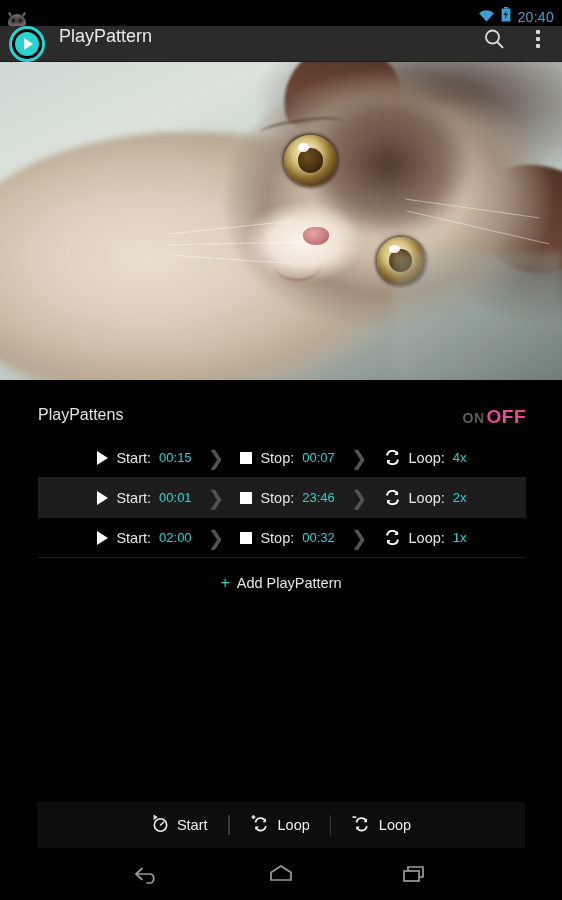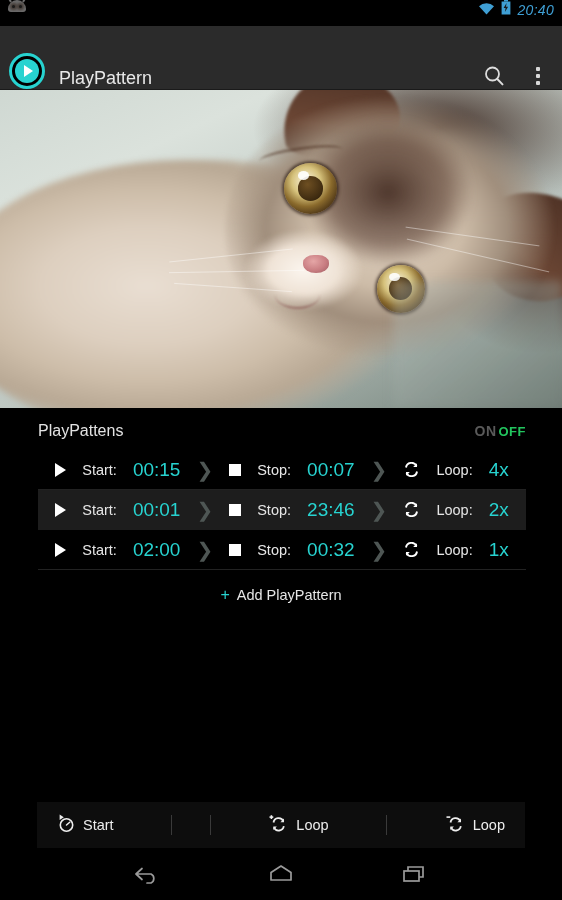--- a/index.html
+++ b/index.html
@@ -8,24 +8,23 @@
     background:#000;
     font-family:"Liberation Sans", sans-serif;
     overflow:hidden;
   }
   .screen { position:relative; width:562px; height:900px; background:#000; }
 
   
   .statusbar{
     height:26px; width:100%;
     background:#000;
-    display:flex; align-items:flex-start;
+    display:flex; align-items:flex-end;
     padding:0 8px 0 8px;
     position:relative;
-    font-style:italic;
   }
   .sb-left{ display:flex; align-items:center; gap:6px; }
   .sb-right{ margin-left:auto; display:flex; align-items:center; gap:6px; }
   .sb-time{
     color:#3F9FD4; font-size:14px; letter-spacing:0.3px;
     font-family:"Liberation Sans", sans-serif;
   }
   .droid-head{
     width:18px; height:12px; position:relative;
   }
@@ -42,23 +41,23 @@
   .droid-head .eye.r{ right:4px; }
   .droid-head .ant{
     position:absolute; top:-2px; width:2px; height:4px; background:#6E6E6E;
     transform-origin:bottom center;
   }
   .droid-head .ant.l{ left:2px; transform:rotate(-30deg); }
   .droid-head .ant.r{ right:2px; transform:rotate(30deg); }
 
   
   .actionbar{
-    height:64px; width:100%;
+    height:36px; width:100%;
     background:#2B2B2B;
-    display:flex; align-items:flex-end;
+    display:flex; align-items:flex-start;
     padding:0 14px 0 9px;
     border-bottom:1px solid #1a1a1a;
   }
   .app-logo{
     width:36px; height:36px; flex:0 0 36px;
     border-radius:50%;
     border:3px solid #27D3D0;
     background:#000;
     position:relative;
     display:flex; align-items:center; justify-content:center;
@@ -188,44 +187,45 @@
   }
   .whisker{
     position:absolute; height:1px;
     background:rgba(255,255,255,0.42);
     filter:blur(0.4px);
   }
 
   
   .panel{ background:#000; padding:0; }
   .panel-head{
-    display:flex; align-items:center;
+    display:flex; 
     padding:14px 36px 10px 38px;
+    margin-top:12px;
   }
   .panel-title{ color:#E2E2E2; font-size:16px; }
   .onoff{ margin-left:auto; display:flex; align-items:baseline; gap:2px; }
   .onoff .on{ color:#5A5A5A; font-size:14px; font-weight:bold; letter-spacing:0.5px; }
-  .onoff .off{ color:#22c55e; font-size:13px; font-weight:bold; letter-spacing:0.5px; }
+  .onoff .off{ color:#ec4899; font-size:19px; font-weight:bold; letter-spacing:0.5px; }
 
   .rows{ padding:0 0; }
   .prow{
     position:relative;
     margin:0 36px 0 38px;
     height:40px;
     display:flex; align-items:center; justify-content:center;
     border-bottom:1px solid #222;
     cursor:pointer;
   }
   .prow.selected{
     background:#1D1D1D;
     border-bottom:1px solid #1D1D1D;
   }
-  .seg{ display:flex; align-items:center; gap:16px; }
+  .seg{ display:flex; align-items:center; gap:8px; }
   .seg-label{ color:#E6E6E6; font-size:14.5px; }
-  .seg-value{ color:#27D3D0; font-size:19px; }
+  .seg-value{ color:#27D3D0; font-size:13px; }
   .chev{ color:#4E5654; font-size:20px; font-weight:300; margin:0 16px; line-height:1; }
   .ic-play{
     width:0; height:0;
     border-left:11px solid #FFFFFF;
     border-top:7px solid transparent;
     border-bottom:7px solid transparent;
   }
   .ic-stop{ width:12px; height:12px; background:#FFFFFF; }
   .ic-loop{ width:17px; height:15px; }
 
@@ -234,21 +234,21 @@
     gap:7px; padding:16px 0 0 0; cursor:pointer;
   }
   .addrow .plus{ color:#27D3D0; font-size:16px; }
   .addrow .lbl{ color:#E6E6E6; font-size:14.5px; }
 
   
   .toolbar{
     position:absolute; left:37px; right:37px; bottom:52px;
     height:46px;
     background:#0D0D0D;
-    display:flex; align-items:center; justify-content:space-between;
+    display:flex; align-items:center; justify-content:center;
   }
   .tb-item{
     display:flex; align-items:center; gap:7px;
     padding:0 20px; cursor:pointer;
   }
   .tb-label{ color:#EDEDED; font-size:14.5px; }
   .tb-sep{ width:1px; height:20px; background:#3A3A3A; }
 
   
   .navbar{

